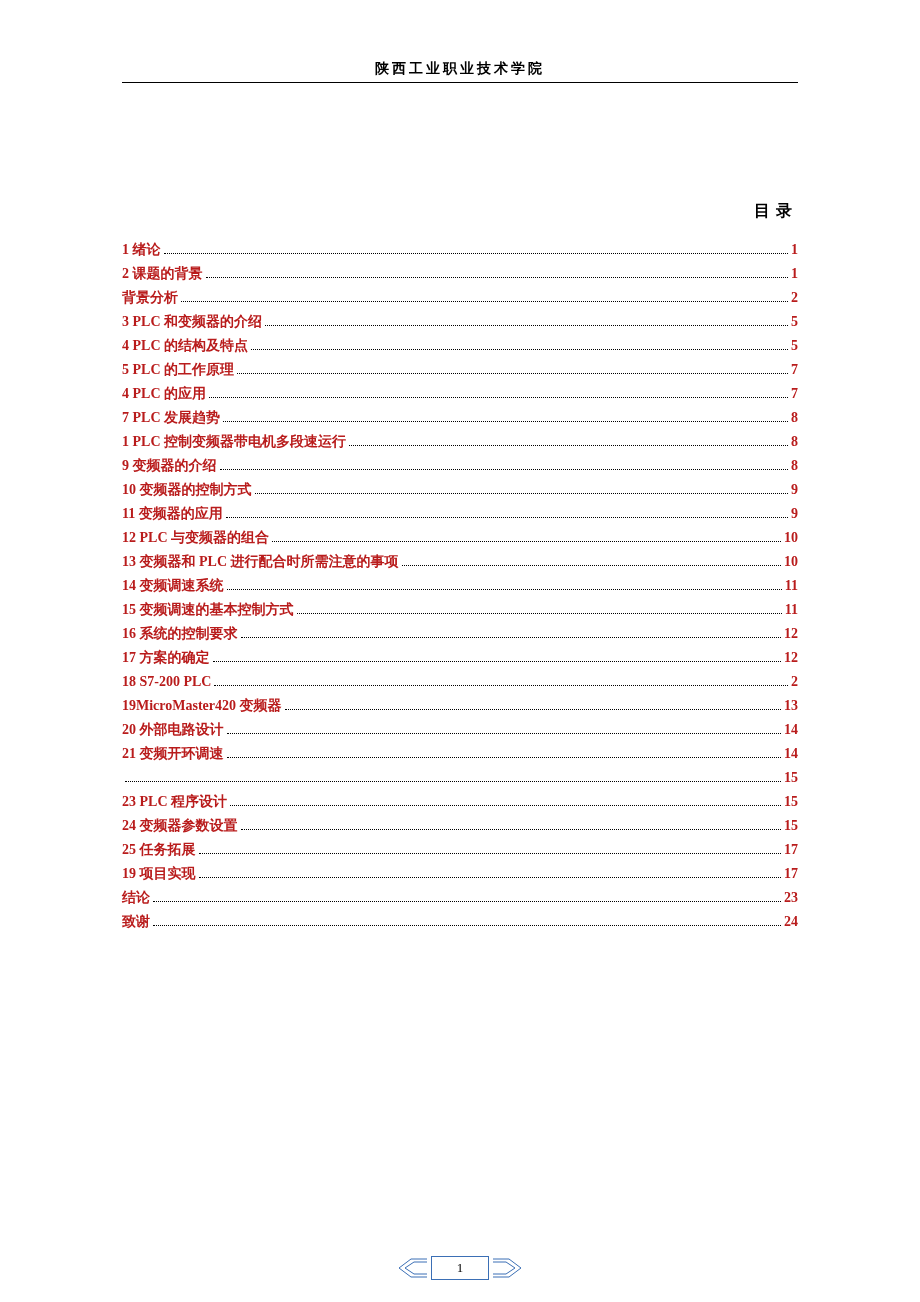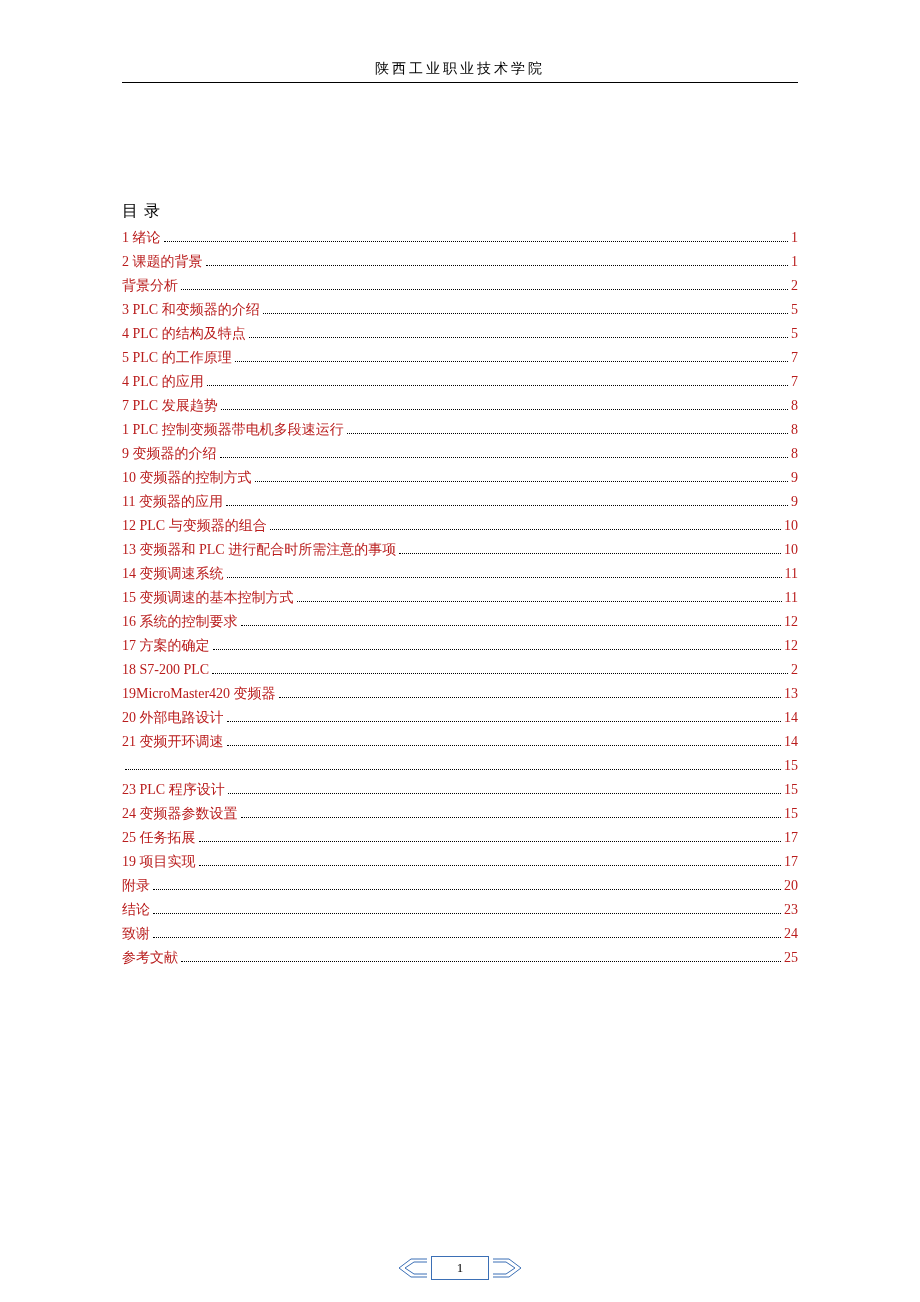--- a/index.html
+++ b/index.html
@@ -7,39 +7,40 @@
     padding: 0;
     background: #fff;
     font-family: "SimSun", "Songti SC", serif;
     width: 920px;
     height: 1302px;
     position: relative;
   }
   .page {
     padding: 60px 122px 0 122px;
     box-sizing: border-box;
+    font-weight: bold;
   }
   .header {
     text-align: center;
     font-size: 14px;
     letter-spacing: 3px;
     color: #000;
     margin-bottom: 4px;
   }
   .header-rule {
     border: none;
     border-top: 1px solid #000;
     margin: 0 0 118px 0;
   }
   .toc-title {
-    text-align: left;
+    text-align: right;
     font-size: 16px;
     letter-spacing: 6px;
     color: #000;
-    margin-bottom: 4px;
+    margin-bottom: 16px;
   }
   .toc {
     font-size: 14px;
     color: #b91c1c;
   }
   .toc-row {
     display: flex;
     align-items: baseline;
     line-height: 24px;
     white-space: nowrap;
@@ -220,38 +221,28 @@
         <span class="toc-text">25 任务拓展</span>
         <span class="toc-dots"></span>
         <span class="toc-page">17</span>
       </div>
       <div class="toc-row">
         <span class="toc-text">19 项目实现</span>
         <span class="toc-dots"></span>
         <span class="toc-page">17</span>
       </div>
       <div class="toc-row">
-        <span class="toc-text">附录</span>
-        <span class="toc-dots"></span>
-        <span class="toc-page">20</span>
-      </div>
-      <div class="toc-row">
         <span class="toc-text">结论</span>
         <span class="toc-dots"></span>
         <span class="toc-page">23</span>
       </div>
       <div class="toc-row">
         <span class="toc-text">致谢</span>
         <span class="toc-dots"></span>
         <span class="toc-page">24</span>
-      </div>
-      <div class="toc-row">
-        <span class="toc-text">参考文献</span>
-        <span class="toc-dots"></span>
-        <span class="toc-page">25</span>
       </div>
     </div>
 </div>
 
 <div class="footer">
   <div class="page-banner">
     <svg class="chev" viewBox="0 0 30 22">
       <polyline points="30,2 14,2 2,11 14,20 30,20" fill="none" stroke="#3b6fb5" stroke-width="1"></polyline>
       <polyline points="30,5 17,5 8,11 17,17 30,17" fill="none" stroke="#3b6fb5" stroke-width="1"></polyline>
     </svg>

